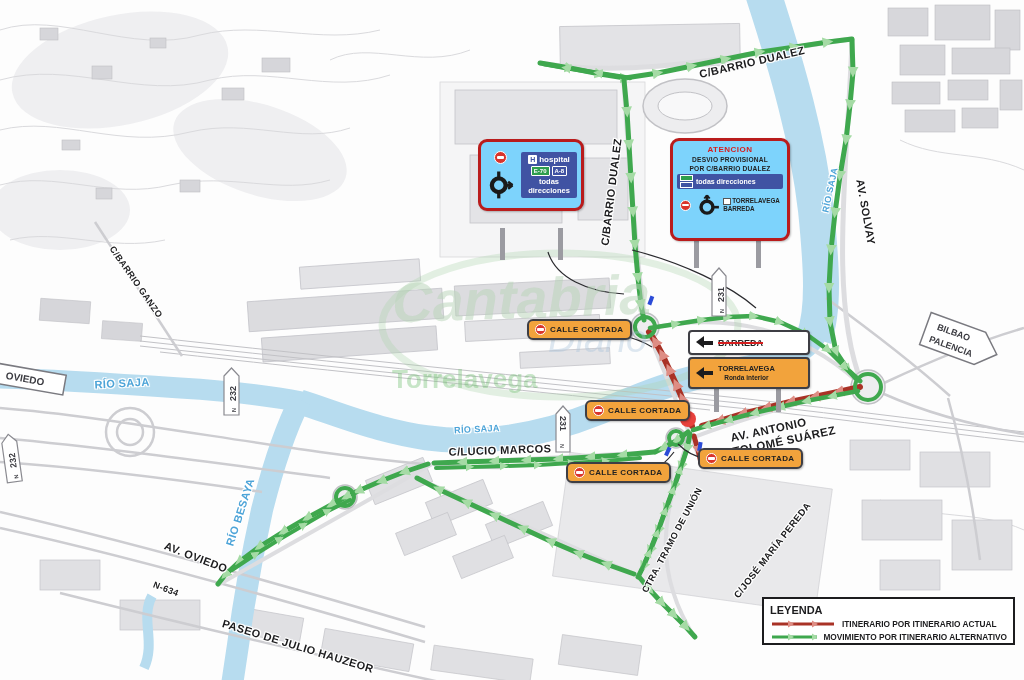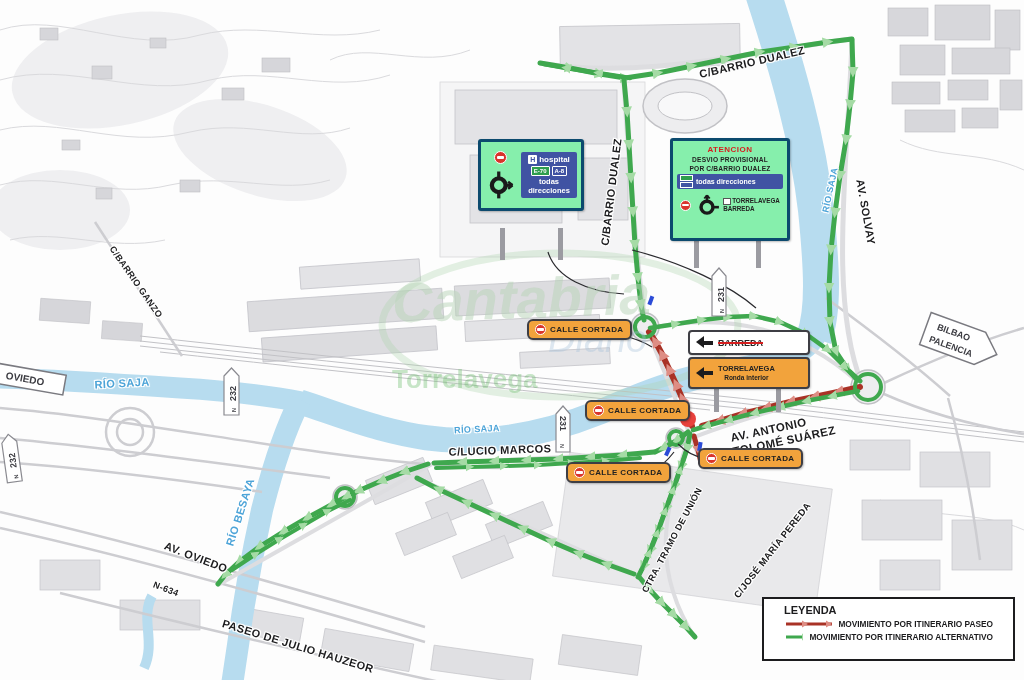--- a/index.html
+++ b/index.html
@@ -15,21 +15,21 @@
   .river-label{color:#4da4d8;}
   .two-line{text-align:center;line-height:1.25;}
 
   
   .wm{position:absolute;white-space:nowrap;pointer-events:none;}
   .wm1{left:392px;top:266px;font-size:56px;font-weight:bold;font-style:italic;color:rgba(184,212,184,.5);transform:rotate(-2deg);}
   .wm2{left:548px;top:318px;font-size:38px;font-style:italic;color:rgba(168,194,218,.38);}
   .wm3{left:392px;top:364px;font-size:26px;font-weight:bold;color:rgba(110,190,110,.38);}
 
   
-  .sign{position:absolute;background:#86efac;border:3px solid #0c4a6e;border-radius:3px;
+  .sign{position:absolute;background:#7dd3fc;border:3px solid #b91c1c;border-radius:9px;
         box-sizing:border-box;box-shadow:1px 1px 2px rgba(0,0,0,.25);}
   .hospital-sign{left:478px;top:139px;width:106px;height:72px;display:flex;align-items:center;
         justify-content:center;gap:6px;padding:4px;}
   .aten-sign{left:670px;top:138px;width:120px;height:103px;padding:4px 4px 3px;display:flex;
         flex-direction:column;gap:2px;}
   .aten-title{color:#d61f1f;font-weight:bold;font-size:8px;text-align:center;letter-spacing:.5px;}
   .aten-line{color:#222;font-weight:bold;font-size:6.6px;text-align:center;letter-spacing:.2px;}
   .blue-panel{background:#4053a3;border-radius:2px;color:#fff;}
   .hosp-panel{width:62px;padding:3px 3px;display:flex;flex-direction:column;gap:2px;align-items:center;}
   .hosp-row{display:flex;align-items:center;gap:2px;font-weight:bold;font-size:8px;}
@@ -65,22 +65,22 @@
   .arrow-left::before{content:"";position:absolute;left:0;top:-2px;border-top:6.5px solid transparent;
         border-bottom:6.5px solid transparent;border-right:8px solid #1c1c1e;}
   .arrow-left::after{content:"";position:absolute;left:7px;top:2.5px;width:10px;height:4px;background:#1c1c1e;}
   .barreda-txt{font-weight:bold;font-size:9px;color:#222;text-decoration:line-through;
         -webkit-text-decoration-color:#d61f1f;text-decoration-color:#d61f1f;text-decoration-thickness:2px;}
   .tv-stack{display:flex;flex-direction:column;line-height:1.15;font-weight:bold;color:#222;}
   .tv-l1{font-size:7.5px;}
   .tv-l2{font-size:6.5px;text-align:center;}
 
   
-  .legend{position:absolute;left:762px;top:597px;width:253px;height:64px;background:#fff;
-        border:2px solid #1c1c1e;box-sizing:border-box;padding:5px 20px;}
+  .legend{position:absolute;left:762px;top:597px;width:253px;height:48px;background:#fff;
+        border:2px solid #1c1c1e;box-sizing:border-box;padding:5px 6px;}
   .legend-title{font-weight:bold;font-size:11px;color:#1c1c1e;margin-bottom:3px;}
   .legend-row{display:flex;align-items:center;gap:6px;margin-bottom:3px;}
   .legend-label{font-weight:bold;font-size:8.3px;color:#1c1c1e;white-space:nowrap;}
 </style>
 </head>
 <body>
 
 <div class="map">
 
   <svg class="base" width="1024" height="680" viewBox="0 0 1024 680">
@@ -410,21 +410,21 @@
   </div>
 
   <div class="legend">
     <div class="legend-title">LEYENDA</div>
     <div class="legend-row">
       <svg width="66" height="10">
         <line x1="2" y1="5" x2="64" y2="5" stroke-width="3" stroke="#a93226"></line>
         <path d="M18,1.5 L24,5 L18,8.5 Z" fill="#de8d84"></path>
         <path d="M42,1.5 L48,5 L42,8.5 Z" fill="#de8d84"></path>
       </svg>
-      <span class="legend-label">MOVIMIENTO POR ITINERARIO PASEO</span>
+      <span class="legend-label">ITINERARIO POR ITINERARIO ACTUAL</span>
     </div>
     <div class="legend-row">
       <svg width="66" height="10">
         <line x1="2" y1="5" x2="64" y2="5" stroke-width="3" stroke="#3fa84e"></line>
         <path d="M18,1.5 L24,5 L18,8.5 Z" fill="#a5dba5"></path>
         <path d="M42,1.5 L48,5 L42,8.5 Z" fill="#a5dba5"></path>
       </svg>
       <span class="legend-label">MOVIMIENTO POR ITINERARIO ALTERNATIVO</span>
     </div>
   </div>

